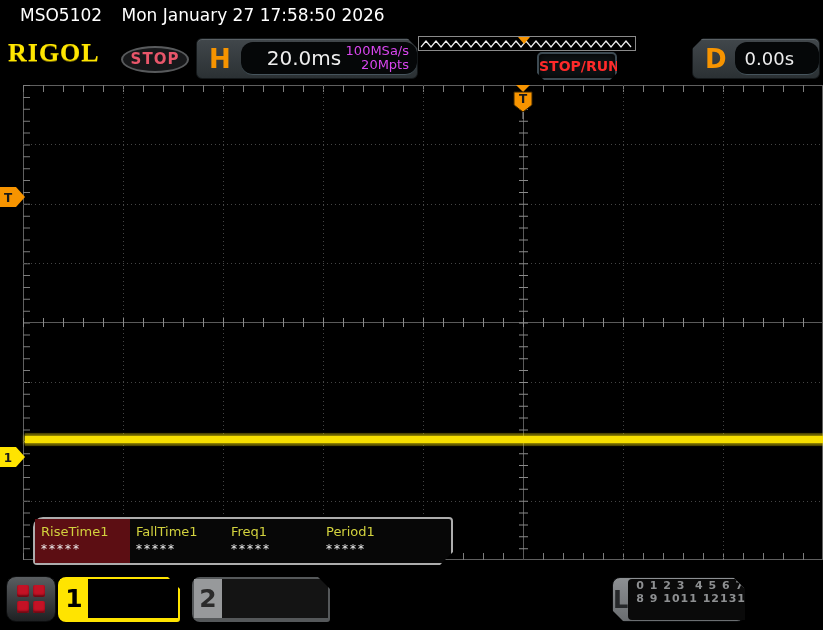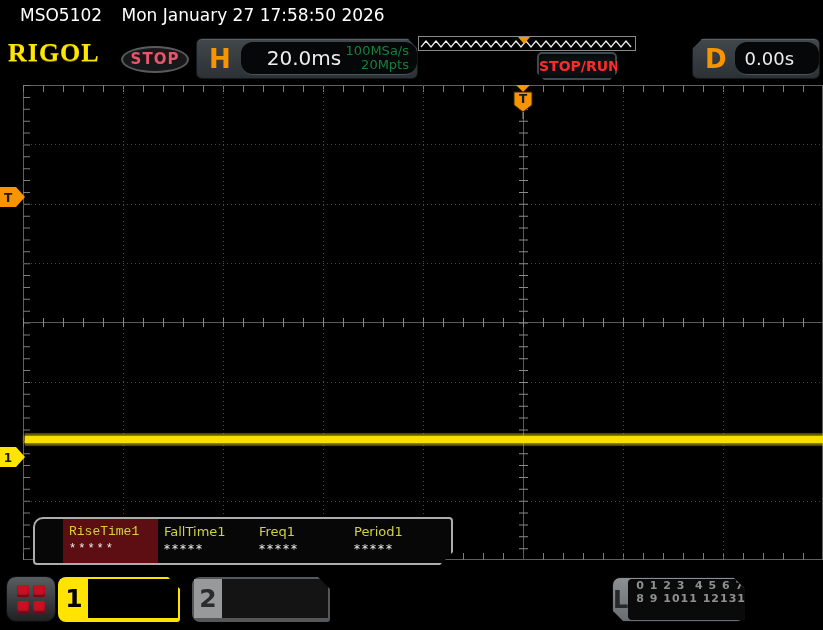--- a/index.html
+++ b/index.html
@@ -23,21 +23,21 @@
   .panel{background:linear-gradient(#41474b,#2b3134);border:1px solid #14181a;
          border-radius:6px;box-shadow:inset 0 1px 0 #5a6166;box-sizing:border-box;}
   .panel .big-letter{color:#f79400;font-weight:bold;font-size:26px;line-height:38px;}
   .inner-black{background:#050708;border-radius:12px;border-bottom:1px solid #46545c;
                box-sizing:border-box;}
   #h-panel{left:196px;top:38px;width:222px;height:41px;display:flex;align-items:center;
            clip-path:polygon(0 0,calc(100% - 11px) 0,100% 11px,100% 100%,0 100%);}
   #h-panel .big-letter{margin-left:12px;}
   #h-inner{margin-left:10px;width:184px;height:33px;display:flex;align-items:center;}
   #h-timebase{color:#eee;font-size:20px;margin-left:26px;}
-  #h-right{margin-left:auto;margin-right:8px;text-align:right;color:#15803d;
+  #h-right{margin-left:auto;margin-right:8px;text-align:right;color:#d946ef;
            font-size:13px;line-height:14px;}
   #d-panel{left:692px;top:38px;width:128px;height:41px;display:flex;align-items:center;
            clip-path:polygon(11px 0,100% 0,100% 100%,0 100%,0 11px);}
   #d-panel .big-letter{margin-left:12px;}
   #d-inner{margin-left:8px;width:88px;height:33px;display:flex;align-items:center;}
   #d-value{color:#eee;font-size:18px;margin-left:10px;}
 
   #mem-bar{left:418px;top:36px;width:218px;height:15px;background:#000;
            border:1px solid #8a8a8a;box-sizing:border-box;}
   #mem-bar svg{display:block;}
@@ -58,21 +58,21 @@
          box-shadow:0 0 3px 1px rgba(255,230,0,.65);}
   #trace::before{content:"";position:absolute;left:0;top:-3px;width:100%;height:13px;
          background:#dfc900;opacity:.28;}
 
   
   #meas-panel{left:33px;top:517px;width:420px;height:48px;background:#070707;
       border:2px solid #adadad;border-radius:10px 4px 4px 4px;box-sizing:border-box;
       clip-path:polygon(0 0,100% 0,100% calc(100% - 13px),calc(100% - 13px) 100%,0 100%);
       display:flex;}
   .meas-cell{width:95px;height:100%;padding:5px 0 0 6px;box-sizing:border-box;cursor:pointer;}
-  .meas-cell:first-child{margin-left:28px;font-family:Liberation Mono, monospace;}
+  .meas-cell:first-child{}
   .meas-cell.hl{background:#5c0e13;}
   .meas-label{color:#d2d23e;font-size:13px;}
   .meas-value{color:#f2f2f2;font-size:12px;letter-spacing:2px;margin-top:3px;}
 
   
   #grid-btn{left:6px;top:576px;width:50px;height:46px;border-radius:10px;
       background:linear-gradient(#5a5e61,#1e2022);border:1px solid #0c0d0e;
       box-sizing:border-box;display:flex;align-items:center;justify-content:center;cursor:pointer;}
   #grid-btn .squares{width:28px;height:28px;display:grid;grid-template-columns:12px 12px;
       grid-template-rows:12px 12px;gap:4px;}

